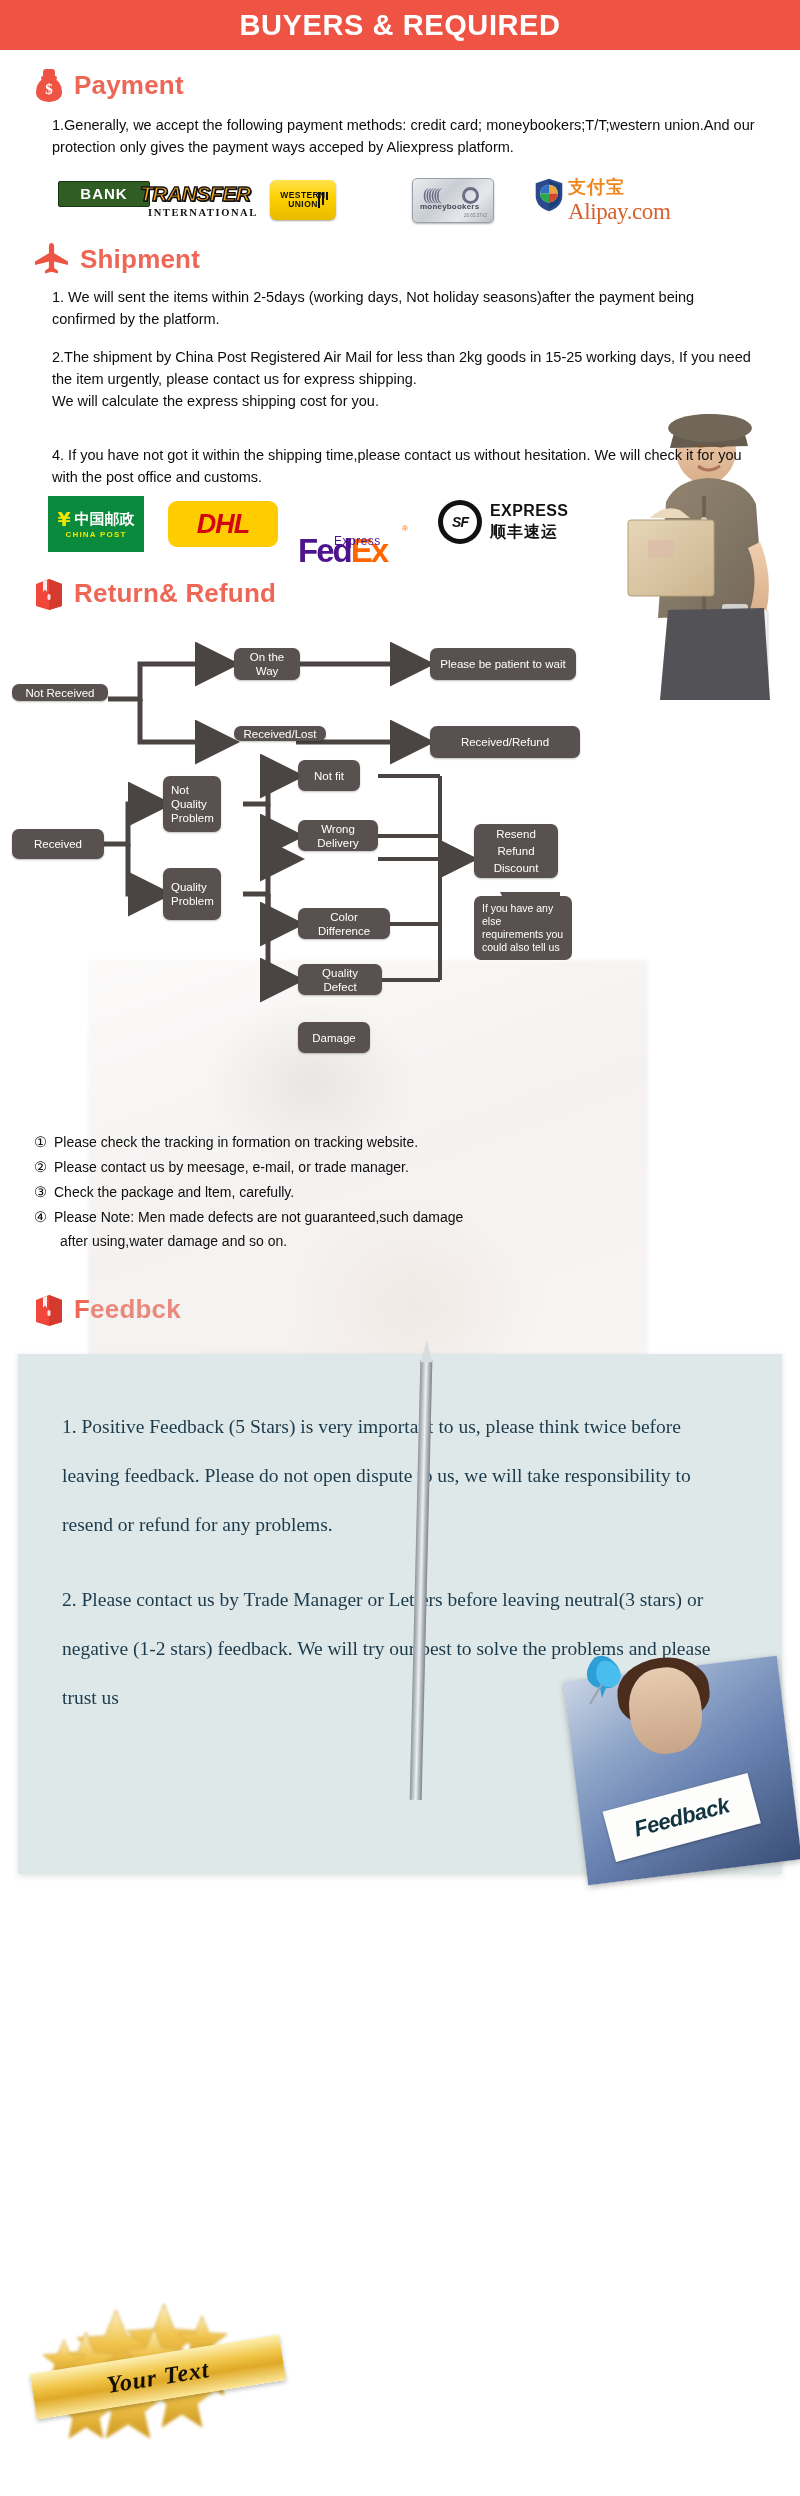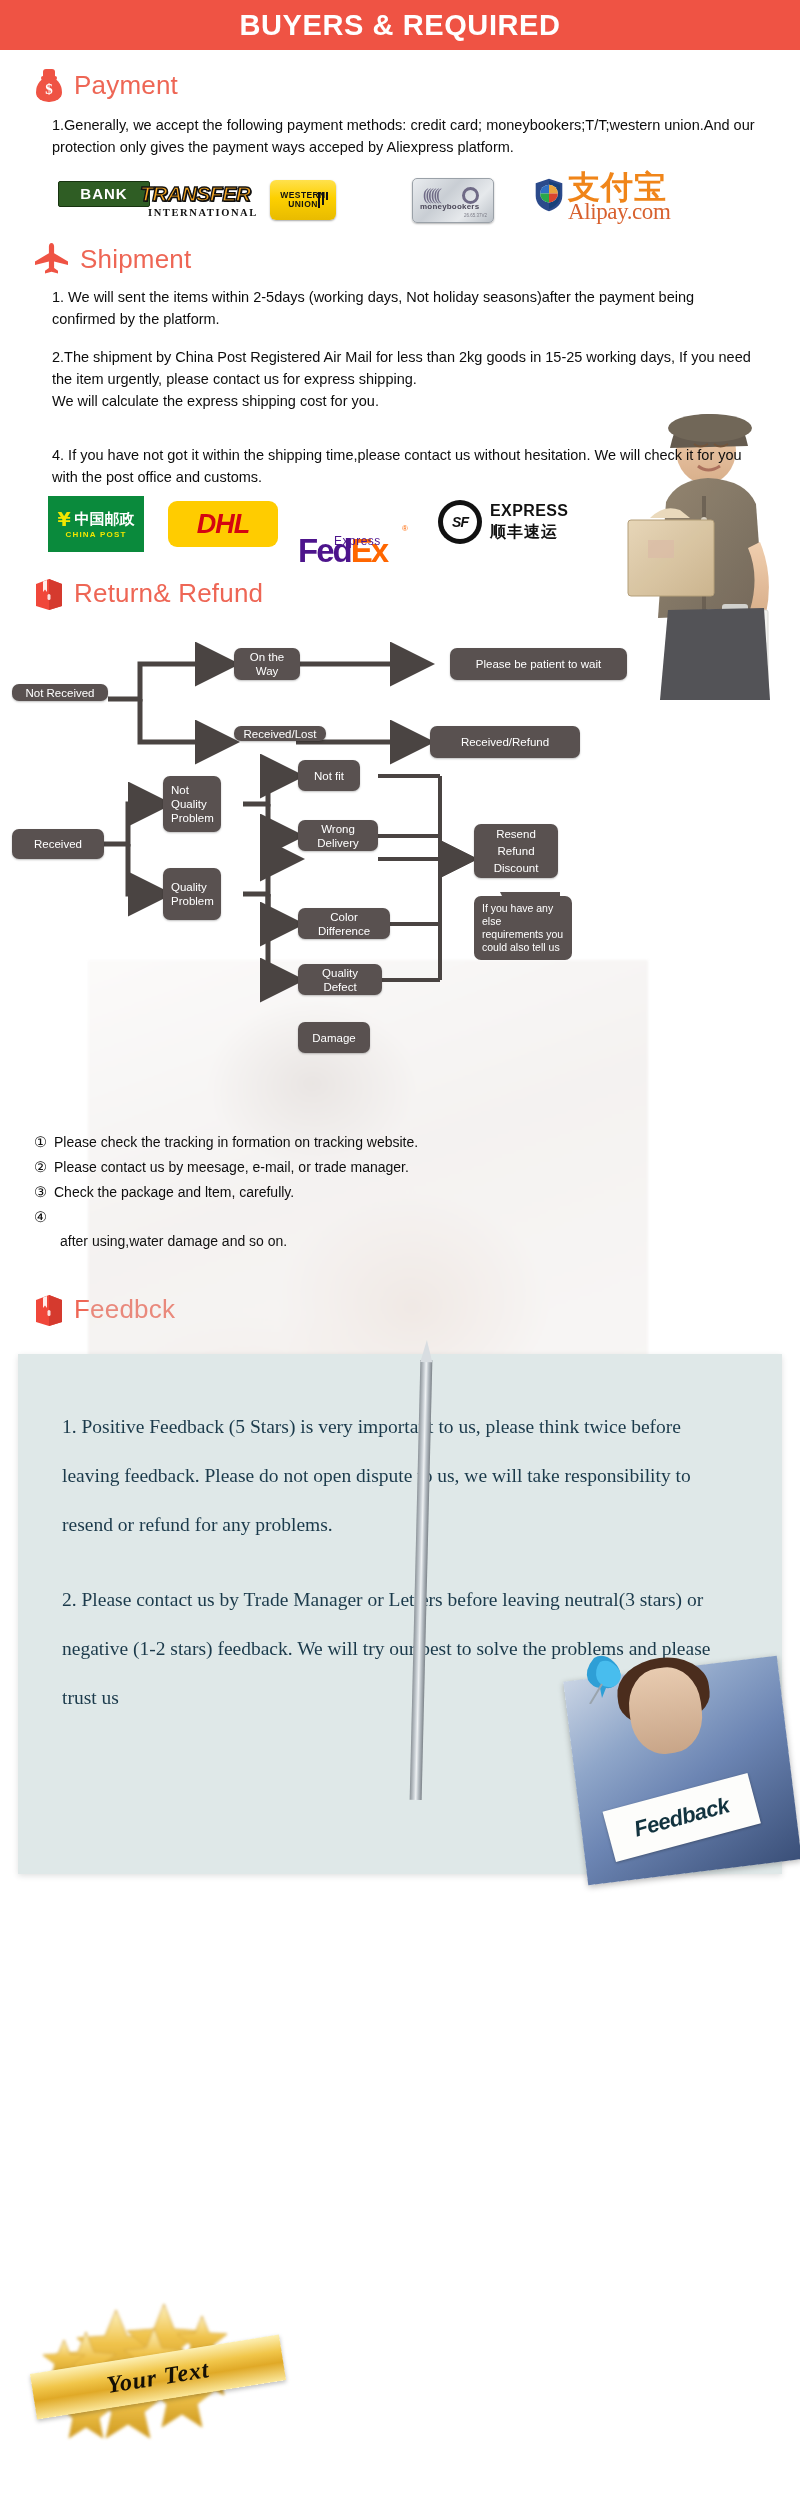--- a/index.html
+++ b/index.html
@@ -18,21 +18,21 @@
     background: #ef5344;
     display:flex; align-items:center; justify-content:center;
   }
   .banner-title {
     color:#fff; font-size:29px; font-weight:bold; letter-spacing:.6px;
     font-family:"Liberation Sans", sans-serif;
   }
 
   
   .sec-head { display:flex; align-items:center; gap:10px; padding-left:34px; }
-  .sec-head .label { color:#ee6655; font-size:26px; font-weight:400; letter-spacing:.2px; }
+  .sec-head .label { color:#ee6655; font-size:26px; font-weight:700; letter-spacing:.2px; }
 
   .icon-bag { width:30px; height:34px; position:relative; }
 
   
   .bag-body {
     position:absolute; left:2px; top:9px; width:26px; height:25px;
     background:#ef5344; border-radius:50% 50% 48% 48% / 62% 62% 38% 38%;
   }
   .bag-neck {
     position:absolute; left:9px; top:1px; width:12px; height:9px;
@@ -109,21 +109,21 @@
     box-shadow:0 1px 2px rgba(0,0,0,.3);
   }
   .mb-waves{ position:absolute; left:10px; top:6px; color:#6f6a86; font-size:17px; letter-spacing:-3px; font-family:"Liberation Serif", serif;}
   .mb-circle{ position:absolute; right:14px; top:8px; width:17px; height:17px; border:3px solid #6f6a86; border-radius:50%; }
   .mb-name{ position:absolute; left:7px; bottom:11px; font-size:8px; color:#4b4758; font-weight:bold; letter-spacing:.2px;}
   .mb-tiny{ position:absolute; right:6px; bottom:4px; font-size:4.5px; color:#7b7b86;}
 
   .l-ali { width:180px; position:relative; height:56px; }
   .ali-shield{ position:absolute; left:6px; top:6px; width:30px; height:34px; }
   .ali-cn{
-    position:absolute; left:40px; top:0px; font-size:32px; color:#f08519;
+    position:absolute; left:40px; top:0px; font-size:18px; color:#f08519;
     font-family:"DejaVu Sans", sans-serif; letter-spacing:1px; line-height:30px; font-weight:bold;text-align:right;
   }
   .ali-com{
     position:absolute; left:40px; top:27px; font-size:23px; color:#d8612e;
     font-family:"Liberation Serif", serif; letter-spacing:-.4px;
   }
 
   
   .ship-logos{ display:flex; align-items:center; padding:8px 0 0 48px; gap:0; height:64px; position:relative; z-index:3;}
   .l-cnpost{ width:120px; }
@@ -456,21 +456,21 @@
         <path d="M378 356 H440"></path>
         <path d="M440 152 V356"></path>
         <path d="M440 235 H470" marker-end="url(#ah)"></path>
         <path d="M378 235 H470" marker-end="url(#ah)"></path>
       </g>
       <path d="M500 268 L512 292 L560 292 L560 268 Z" fill="#595150"></path>
     </svg>
 
     <div class="node" style="left:12px;  top:60px;  width:96px;  height:17px;">Not Received</div>
     <div class="node" style="left:234px; top:24px;  width:66px;  height:32px;">On the Way</div>
-    <div class="node" style="left:430px; top:24px;  width:177px; height:32px;margin-left:20px;">Please be patient to wait</div>
+    <div class="node" style="left:430px; top:24px;  width:146px; height:32px;">Please be patient to wait</div>
     <div class="node" style="left:234px; top:102px; width:92px;  height:15px;">Received/Lost</div>
     <div class="node" style="left:430px; top:102px; width:150px; height:32px;">Received/Refund</div>
 
     <div class="node" style="left:12px;  top:205px; width:92px;  height:30px;">Received</div>
     <div class="node lft" style="left:163px;top:152px; width:58px; height:56px; white-space:pre-line;">Not
 Quality
 Problem</div>
     <div class="node lft" style="left:163px;top:244px; width:58px; height:52px; white-space:pre-line;">Quality
 Problem</div>
 
@@ -495,20 +495,21 @@
     <div class="row">
       <span class="circ">②</span>
       <span>Please contact us by meesage, e-mail, or trade manager.</span>
     </div>
     <div class="row">
       <span class="circ">③</span>
       <span>Check the package and ltem, carefully.</span>
     </div>
     <div class="row">
       <span class="circ">④</span>
+      <span>Please Note: Men made defects  are not guaranteed,such damage</span>
     </div>
     <div class="cont">after using,water damage and so on.</div>
   </div>
 
   <div style="height:40px"></div>
   <div class="sec-head">
     <svg class="box-svg" width="30" height="34" viewBox="0 0 30 34">
       <path d="M2 8 L15 3 L28 8 L28 30 L15 34 L2 30 Z" fill="#f0473a"></path>
       <path d="M15 3 L28 8 L28 30 L15 34 Z" fill="#d53a2e"></path>
       <path d="M9 5.6 L13 4 L13 16 L11 13.6 L9 16 Z" fill="#fff" opacity=".9"></path>

